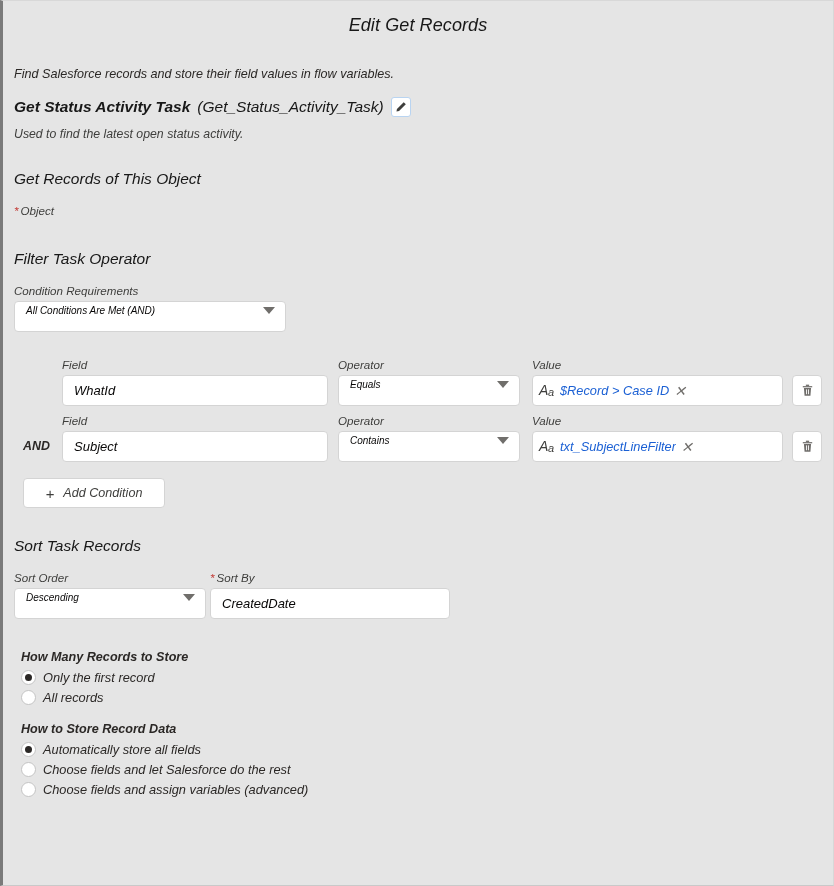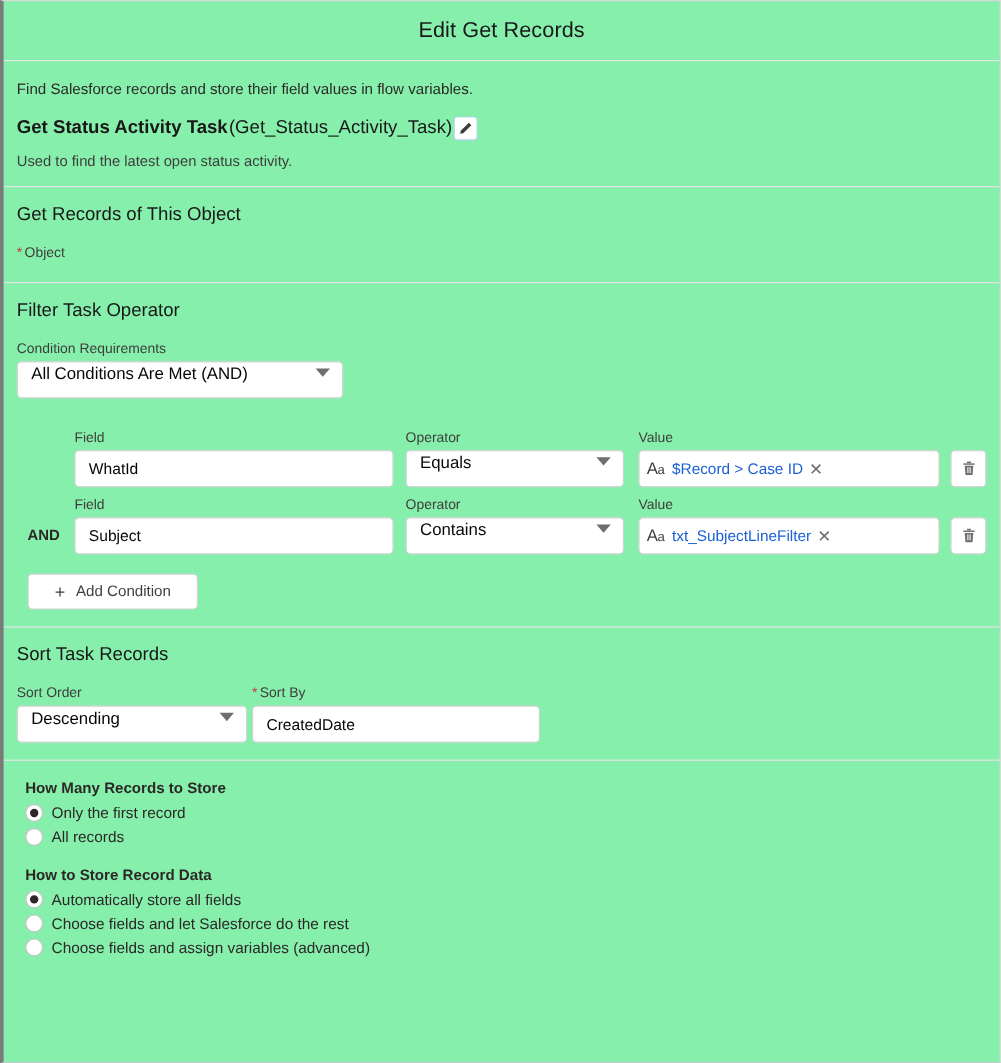--- a/index.html
+++ b/index.html
@@ -6,26 +6,27 @@
   html, body {
     margin: 0; padding: 0;
     background: #ffffff;
     font-family: "Liberation Sans", sans-serif;
     -webkit-font-smoothing: antialiased;
   }
   .page {
     position: relative;
     width: 834px;
     height: 886px;
-    background: #86efac;
+    background: #e5e5e5;
     border-left: 3px solid #7a7a7a;
     border-right: 1px solid #d8d8d8;
     border-top: 1px solid #d8d8d8;
     border-bottom: 1px solid #c9c9c9;
     overflow: hidden;
+    font-style: italic;
   }
 
   
   .modal-header {
     height: 50px;
     display: flex;
     align-items: center;
     justify-content: center;
     border-bottom: 1px solid #e5e5e5;
   }
@@ -45,21 +46,21 @@
   .intro-text {
     font-size: 12.6px;
     color: #2b2826;
     margin: 2px 0 16px 0;
   }
   .label-row {
     font-size: 15.5px;
     color: #181818;
     display: flex;
     align-items: center;
-    gap: 1px;
+    gap: 7px;
     margin-bottom: 10px;
   }
   .label-row .lbl-name { font-weight: 700; }
   .label-row .lbl-api { font-weight: 400; }
   .pencil-btn {
     width: 20px; height: 20px;
     border: 1px solid #b9d4f1;
     border-radius: 3px;
     background: #fff;
     display: inline-flex;
@@ -102,21 +103,21 @@
     align-items: center;
     font-family: "Liberation Sans", sans-serif;
     width: 100%;
   }
 
   .select-box {
     height: 31px;
     border: 1px solid #d4d4d4;
     border-radius: 4px;
     background: #fff;
-    font-size: 14px;
+    font-size: 10px;
     color: #080707;
     padding: 0 10px 12px 11px;
     display: flex;
     align-items: center;
     justify-content: space-between;
     cursor: pointer;
     width: 100%;
   }
   .caret {
     width: 0; height: 0;

